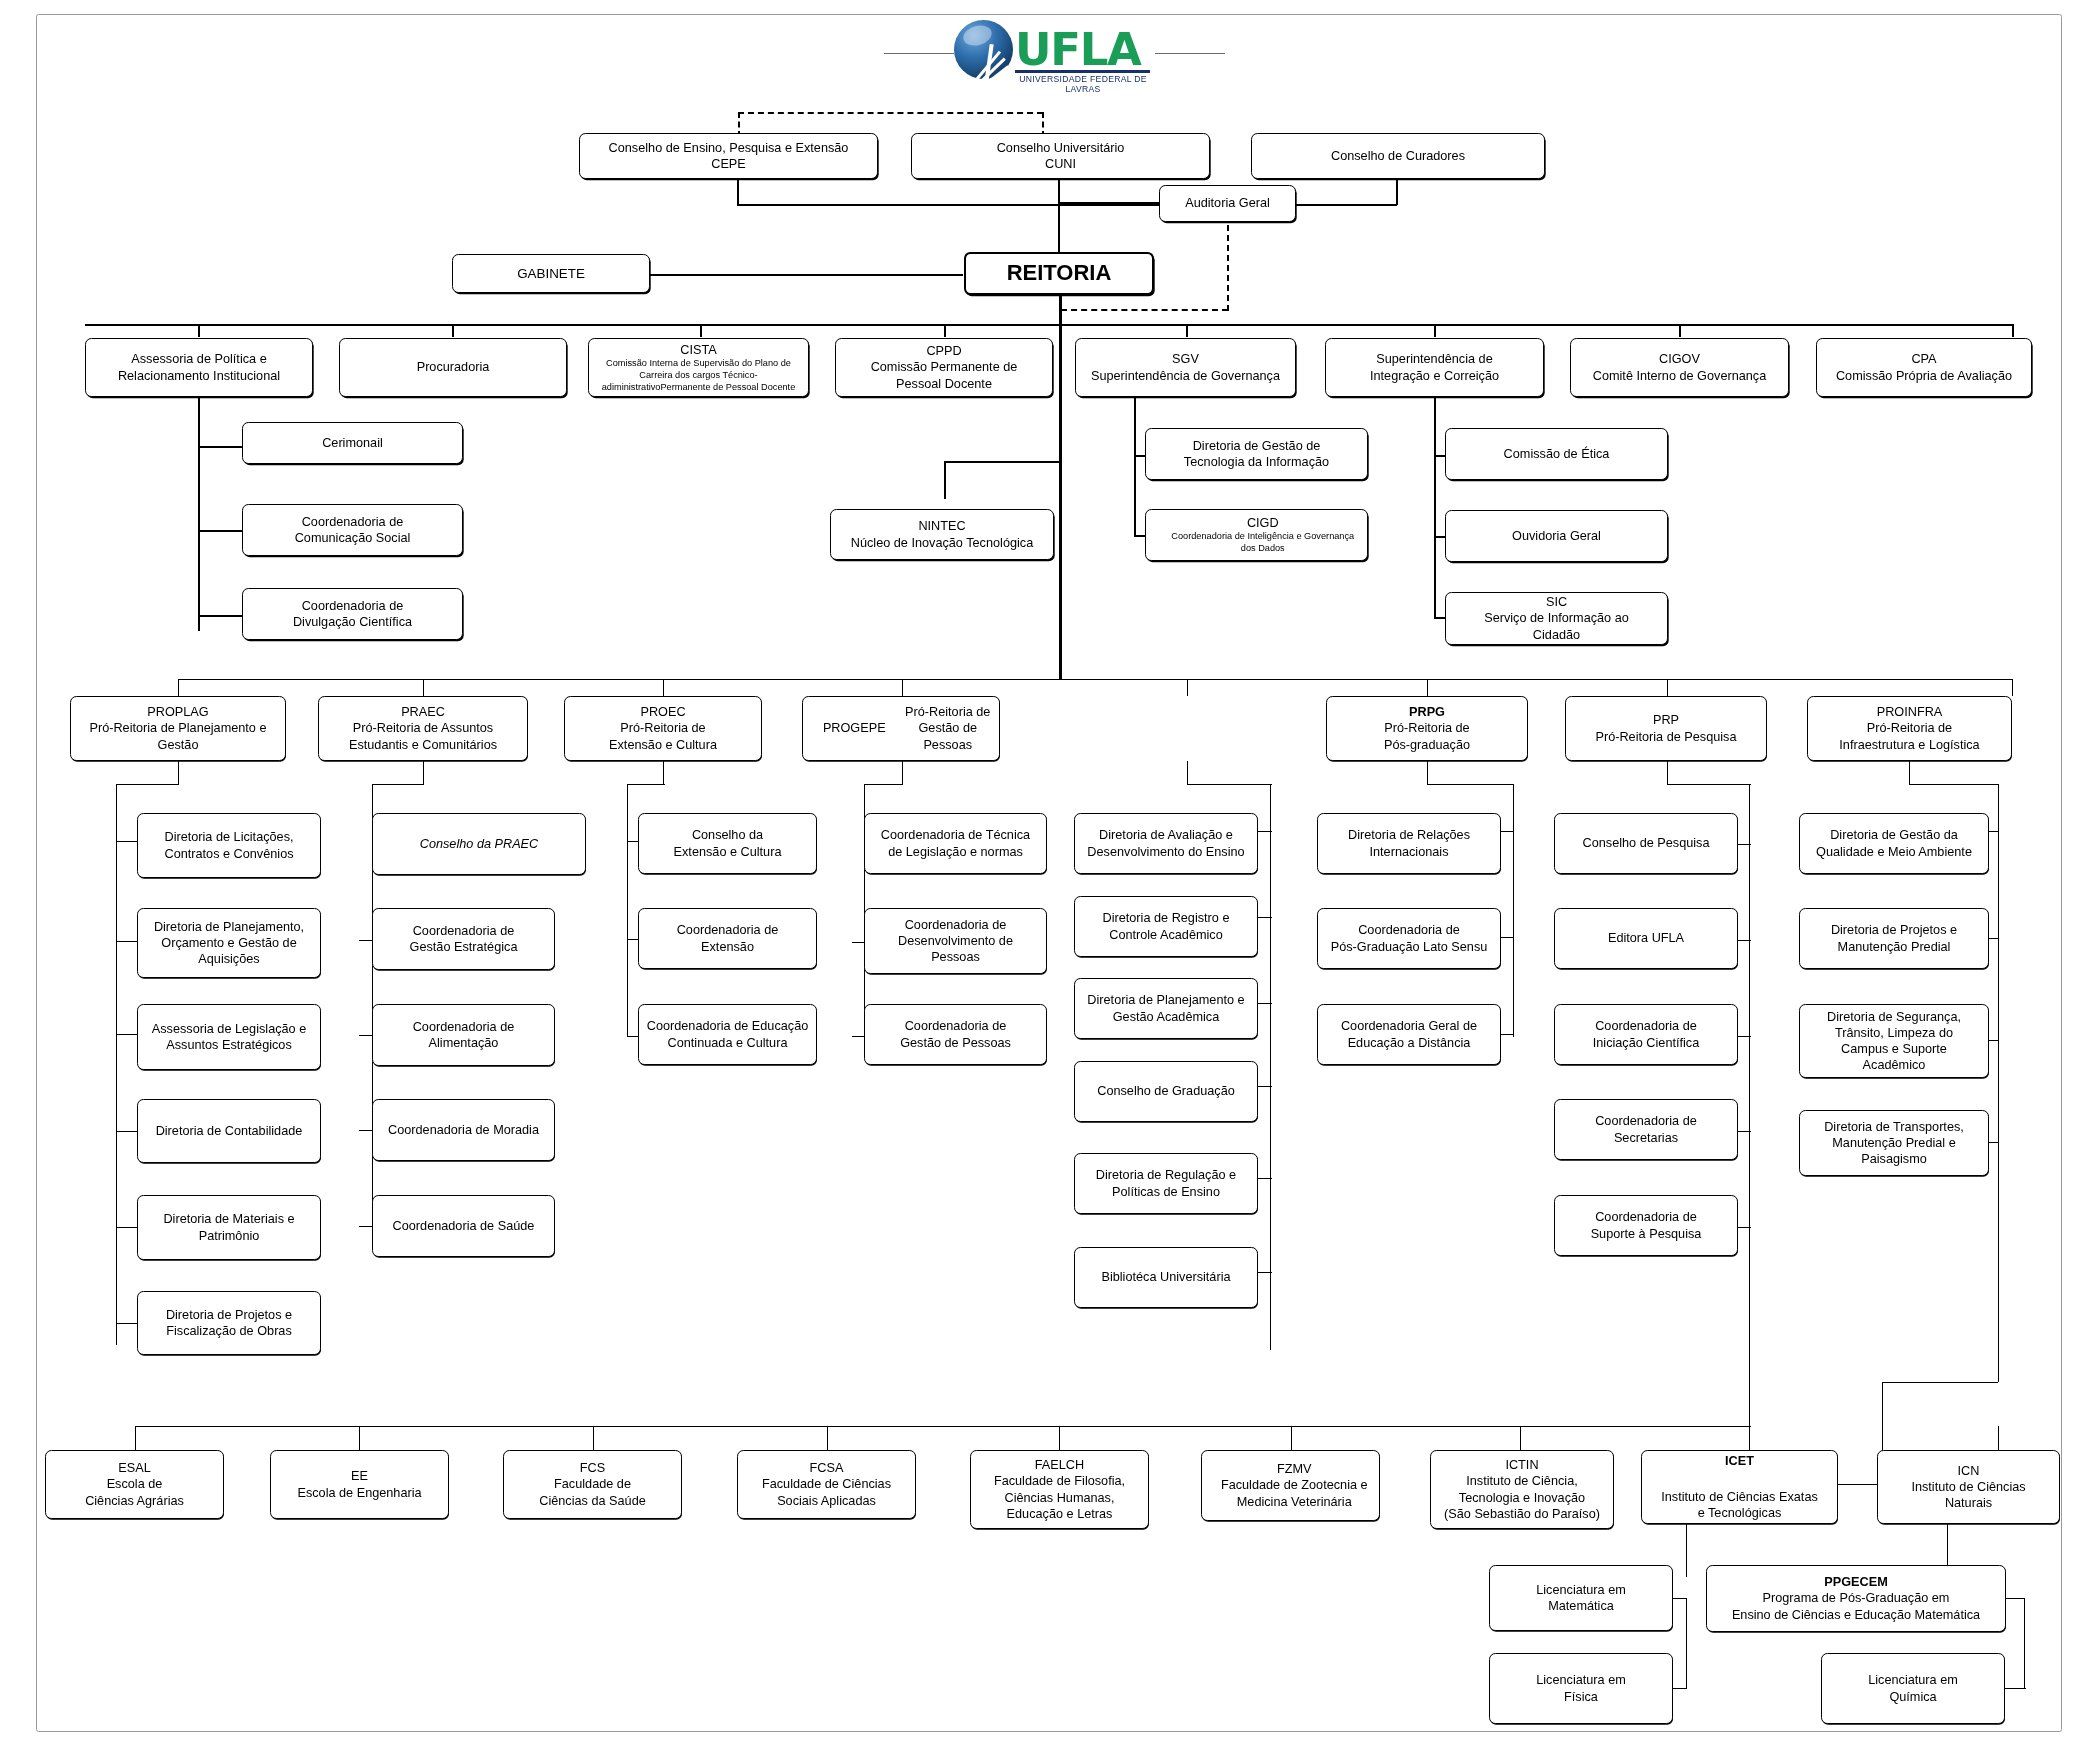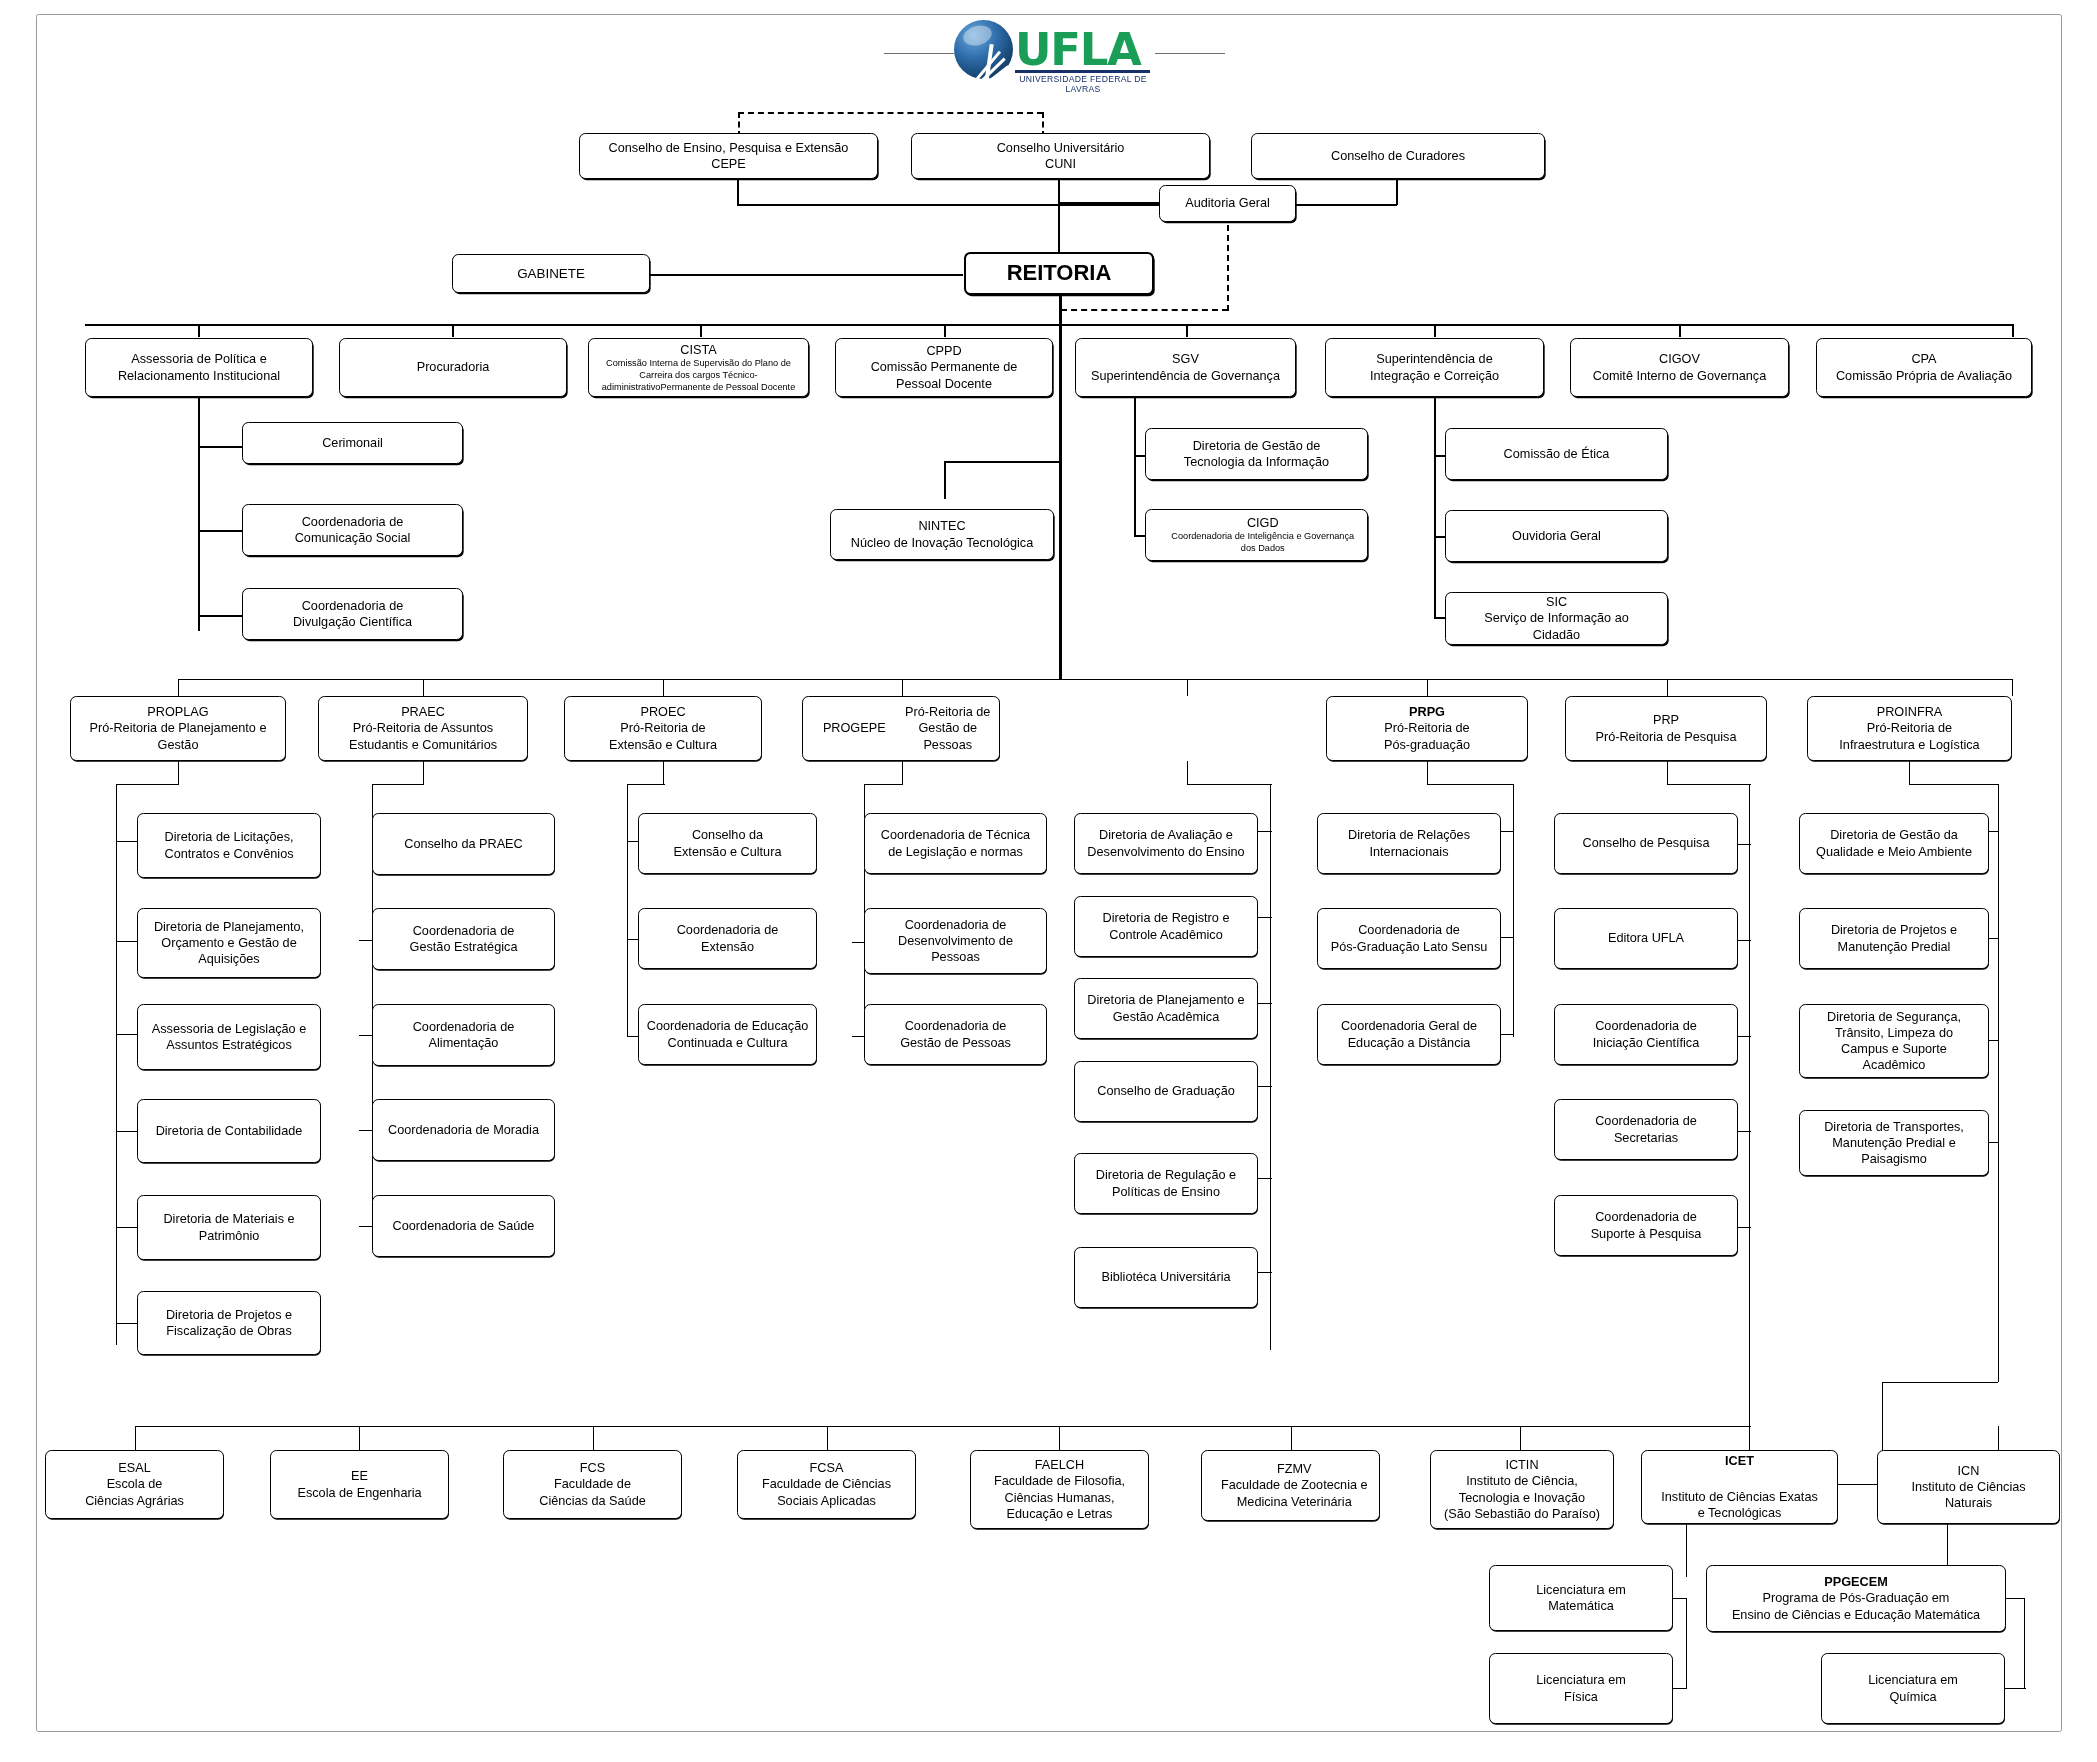--- a/index.html
+++ b/index.html
@@ -267,21 +267,21 @@
 
   <div class="box thin" style="left:318px;top:696px;width:210px;height:65px;flex-direction:column;">
     <span class="t ttl">PRAEC</span>
     <span class="t f17">Pró-Reitoria de Assuntos<br>Estudantis e Comunitários</span>
   </div>
   <div class="ln v2" style="left:423px;top:679px;height:16.5px;"></div>
   <div class="ln v2" style="left:423px;top:761px;height:23px;"></div>
   <div class="ln v2" style="left:372px;top:784px;height:459px;"></div>
   <div class="ln h2" style="left:372px;top:784px;width:52px;"></div>
 
-  <div class="box thin" style="left:372px;top:813px;width:183px;height:62px;">
+  <div class="box thin" style="left:372px;top:813px;width:214px;height:62px;font-style:italic;">
     <span class="t f17">Conselho da PRAEC</span>
   </div>
   <div class="box thin" style="left:372px;top:908px;width:183px;height:62px;">
     <span class="t f17">Coordenadoria de<br>Gestão Estratégica</span>
   </div>
   <div class="ln h2" style="left:359px;top:940px;width:14px;"></div>
   <div class="box thin" style="left:372px;top:1004px;width:183px;height:62px;">
     <span class="t f17">Coordenadoria de<br>Alimentação</span>
   </div>
   <div class="ln h2" style="left:359px;top:1035px;width:14px;"></div>

